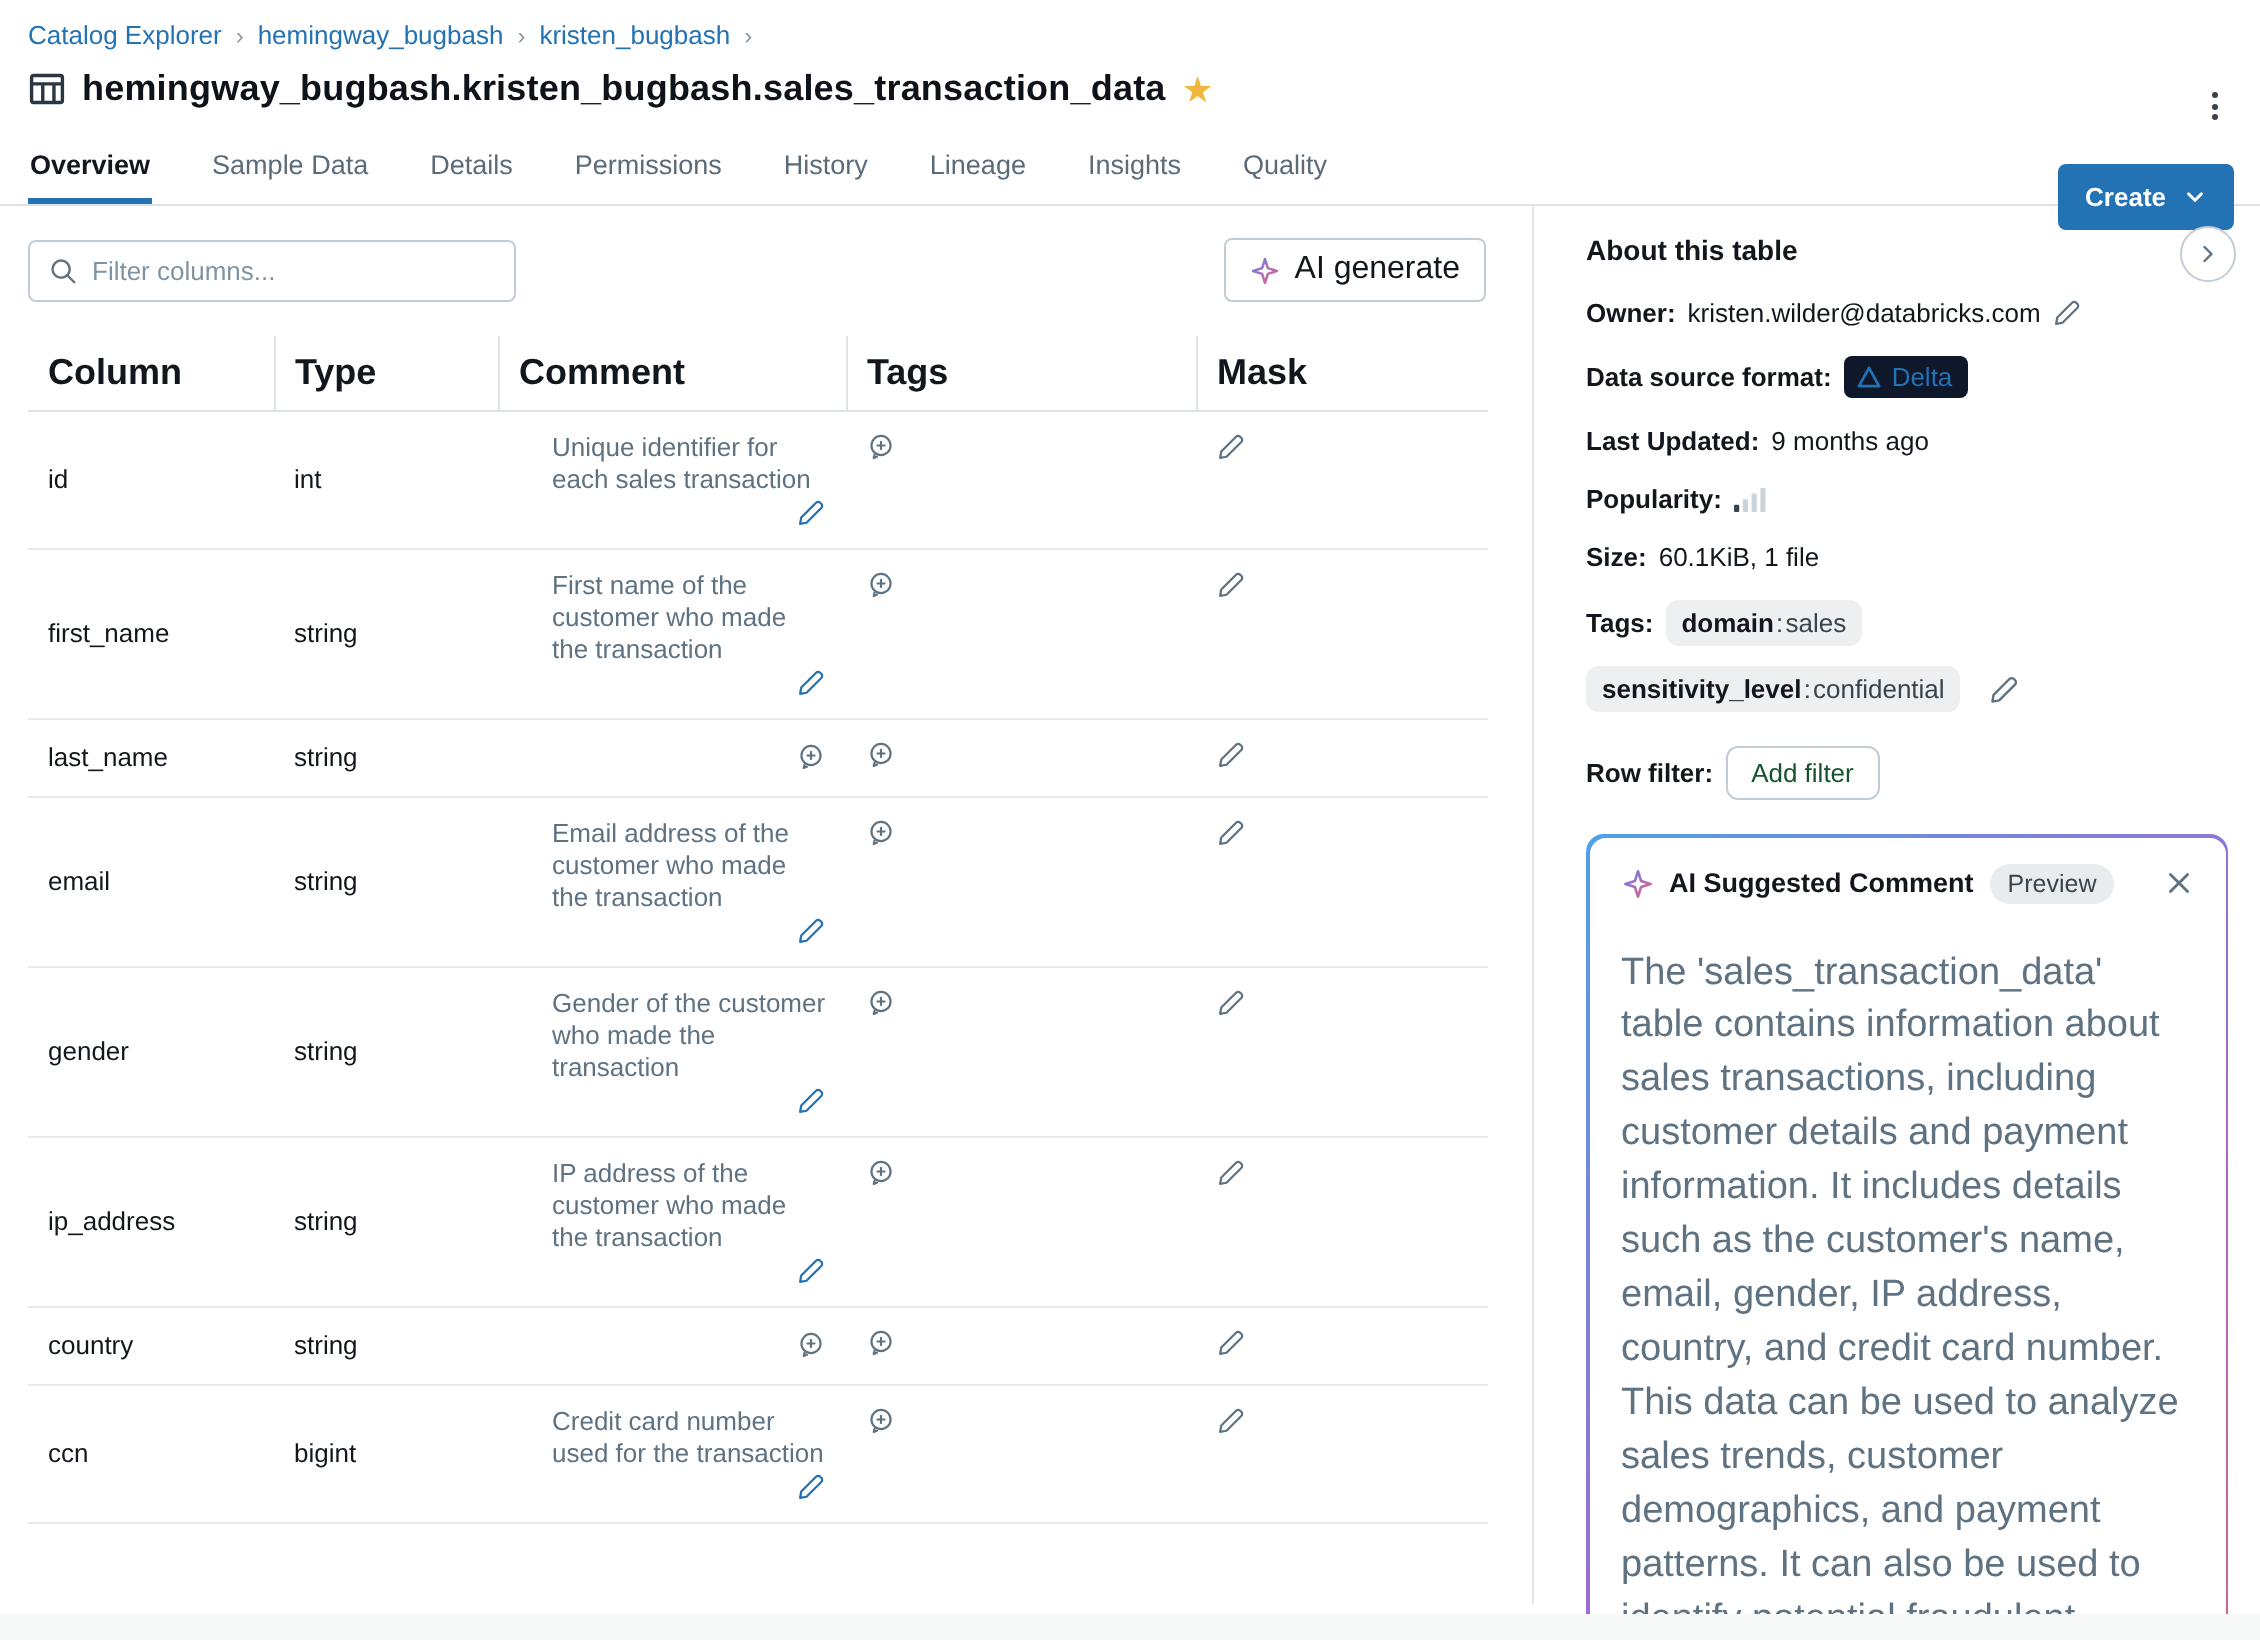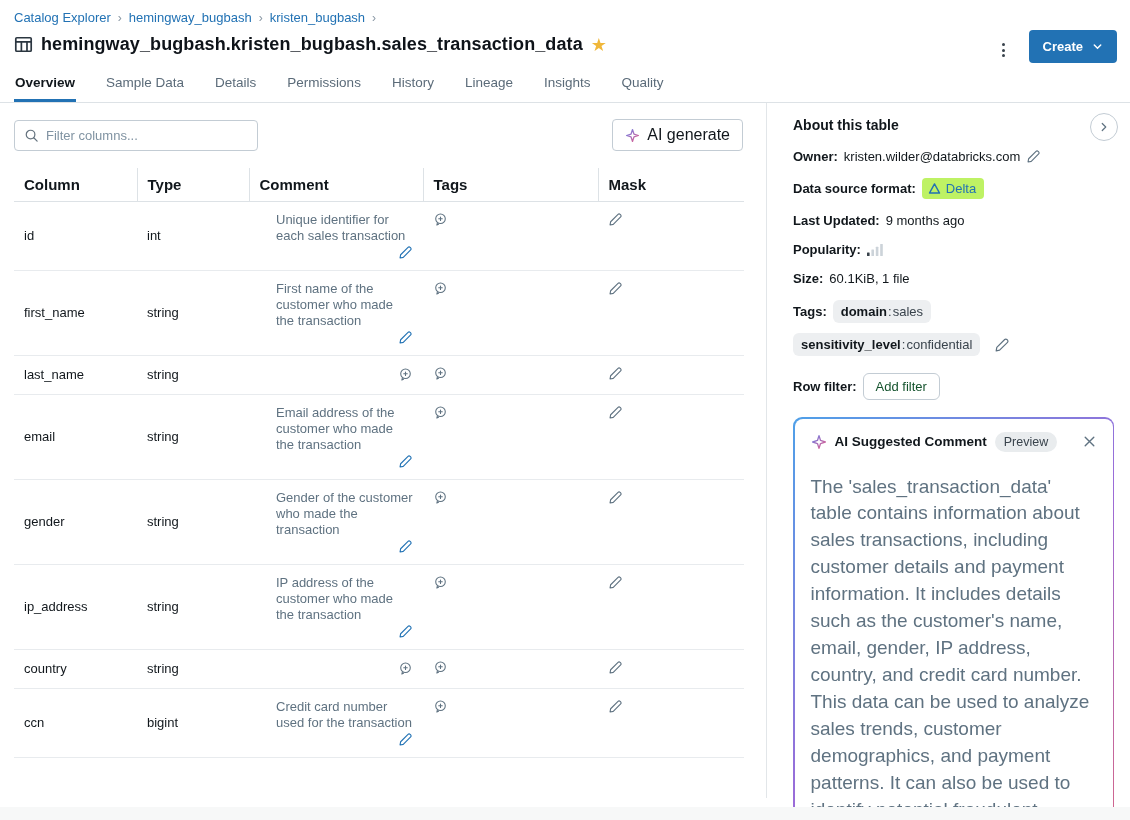--- a/index.html
+++ b/index.html
@@ -12,21 +12,21 @@
 
   
   .header { padding:0 14px; }
   .breadcrumb { font-size:13px; display:flex; align-items:center; gap:7px; }
   .breadcrumb a { color:#2272b4; text-decoration:none; cursor:pointer; }
   .breadcrumb .sep { color:#8a98a5; font-size:12px; }
   .title-row { display:flex; align-items:center; margin-top:9px; gap:8px; }
   .table-icon { color:#2b3640; display:flex; }
   .page-title { font-size:18px; font-weight:bold; color:#0e1319; letter-spacing:.1px; }
   .star { color:#f0b73a; font-size:18px; line-height:1; cursor:pointer; }
-  .header-actions { position:absolute; top:30px; right:13px; display:flex; align-items:flex-end; gap:16px; }
+  .header-actions { position:absolute; top:40px; right:13px; display:flex; align-items:flex-end; gap:16px;flex-direction:column; }
   .kebab { display:flex; flex-direction:column; gap:2.5px; padding:6px 8px; cursor:pointer; }
   .kebab i { width:3px; height:3px; border-radius:50%; background:#39434c; }
   .btn-primary {
     background:#2272b4; color:#fff; border:none; border-radius:4px;
     font-size:13px; font-weight:bold; padding:9px 14px; display:flex; align-items:center; gap:9px; cursor:pointer;
     font-family:"Liberation Sans", sans-serif;
   }
 
   
   .tabs { display:flex; gap:29px; padding:0 14px; margin-top:13px; border-bottom:1px solid #dde2e6; }
@@ -46,21 +46,21 @@
   .filter-box input::placeholder { color:#8093a2; }
   .btn-outline {
     background:#fff; border:1px solid #c3ccd4; border-radius:4px; font-size:16px; color:#11171c;
     padding:6px 12px; display:inline-flex; align-items:center; gap:7px; cursor:pointer;
     font-family:"Liberation Sans", sans-serif;
   }
 
   
   table.cols { border-collapse:collapse; width:730px; margin-top:17px; table-layout:fixed; }
   .cols th {
-    text-align:left; font-size:15px; font-weight:bold; color:#11171c;
+    text-align:left; font-size:18px; font-weight:bold; color:#11171c;
     padding:8px 10px; border-bottom:1px solid #dde2e6; border-left:1px solid #dde2e6;
   }
   .cols th:first-child { border-left:none; }
   .cols col.w-name { width:123px; } .cols col.w-type { width:112px; }
   .cols col.w-comment { width:174px; } .cols col.w-tags { width:175px; }
   .cols td { border-bottom:1px solid #e8ebee; padding:10px; font-size:13px; }
   .cols td.mid { vertical-align:middle; color:#11171c; }
   .cols td.top { vertical-align:top; }
   .comment-wrap { display:flex; align-items:flex-end;flex-direction:column; }
   .comment-text { color:#5f7281; width:137px; line-height:1.23; }
@@ -71,21 +71,21 @@
   
   .sidebar { flex:1; padding:14px 14px 0 26px; position:relative; }
   .side-title { font-size:14px; font-weight:bold; margin-bottom:16px; }
   .collapse-btn {
     position:absolute; right:12px; top:10px; width:28px; height:28px; border-radius:50%;
     border:1px solid #c3ccd4; background:#fff; display:flex; align-items:center; justify-content:center; cursor:pointer;
   }
   .side-row { margin-bottom:14px; display:flex; align-items:center; flex-wrap:wrap; gap:6px; font-size:13px; }
   .side-row b { font-weight:bold; }
   .delta-badge {
-    background:#bef264; color:#2272b4; border-radius:4px; padding:3px 8px 3px 6px;
+    background:#0f172a; color:#2272b4; border-radius:4px; padding:3px 8px 3px 6px;
     display:inline-flex; align-items:center; gap:5px; font-size:13px; cursor:pointer;
   }
   .pill {
     background:#edeff1; border-radius:6px; padding:4px 8px; font-size:13px; display:inline-block; cursor:default;
   }
   .pill b { font-weight:bold; }
   .pill .pv { color:#39434c; }
   .btn-soft {
     background:#fff; border:1px solid #c3ccd4; border-radius:6px; padding:5px 12px; font-size:13px;
     cursor:pointer; font-family:"Liberation Sans", sans-serif; color:#14532d;

